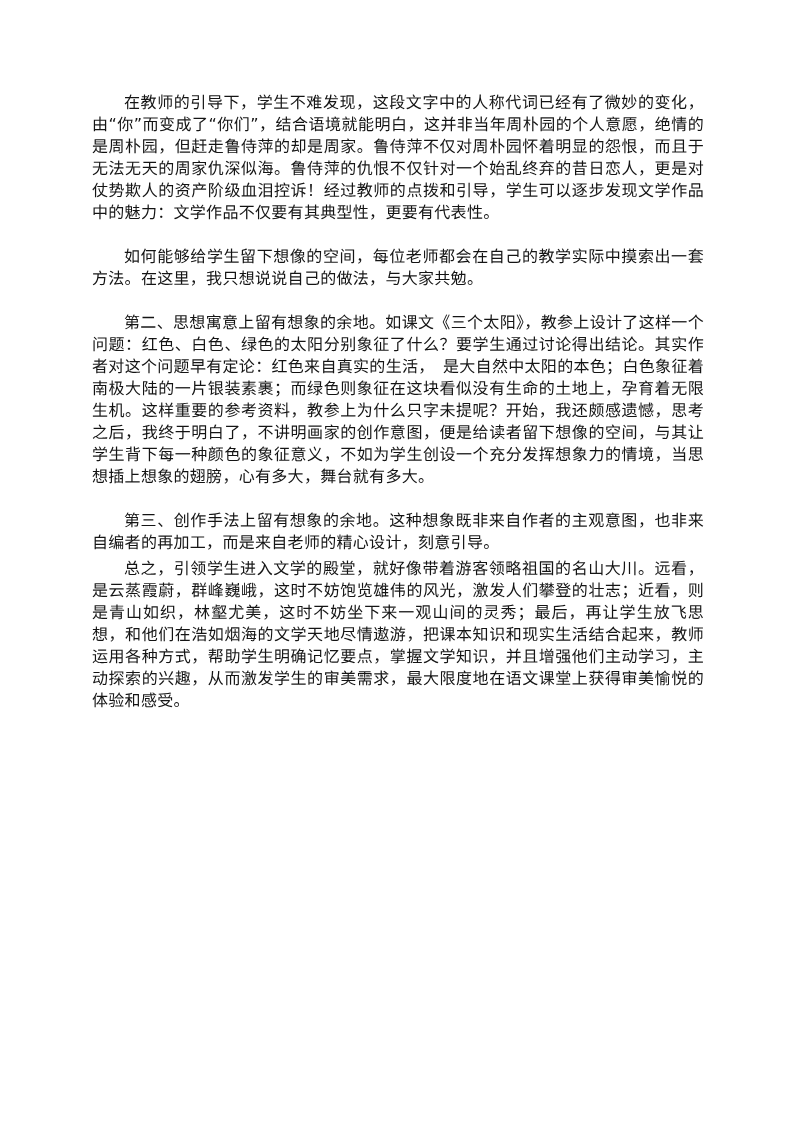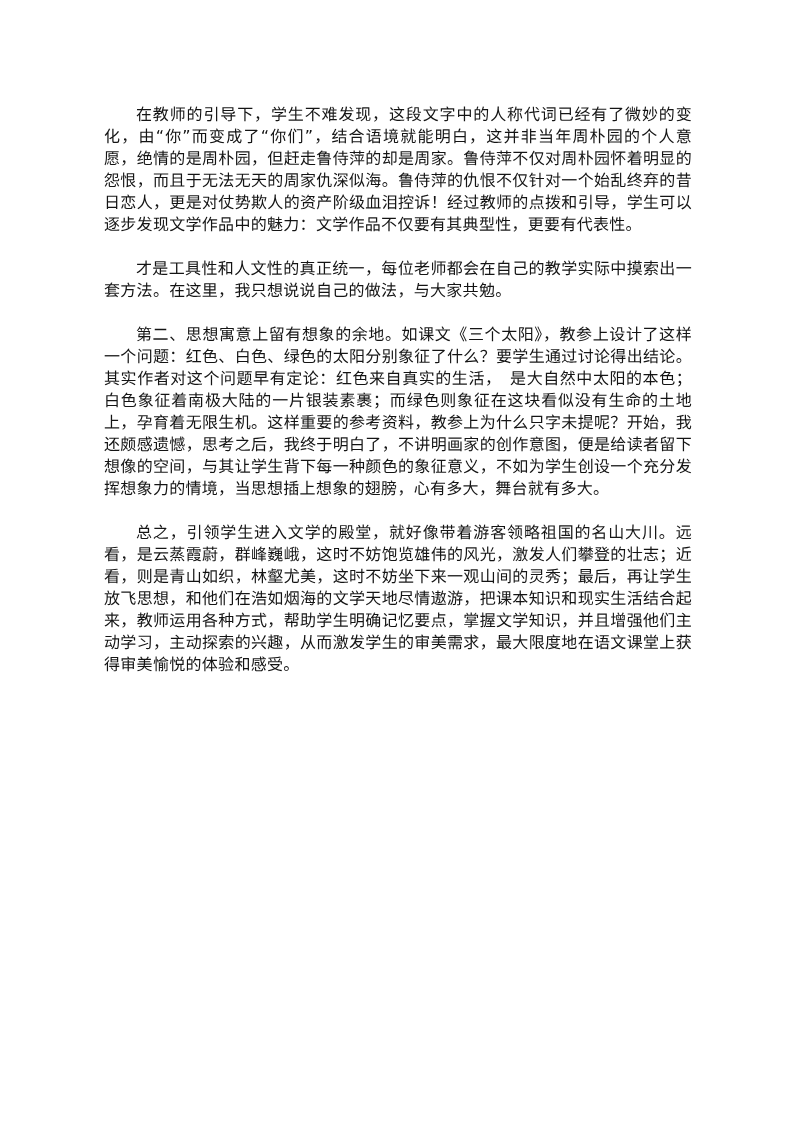--- a/index.html
+++ b/index.html
@@ -21,33 +21,34 @@
     top: 88px;
     left: 88px;
     width: 620px;
     font-family: "DejaVu Sans", sans-serif;
     font-size: 16px;
     line-height: 22px;
     color: #141414;
     letter-spacing: 0.3px;
   }
   .doc-body p {
-    margin: 16px;
+    margin: 4px;
     text-indent: 2em;
     text-align: justify;
     text-justify: inter-ideograph;
     word-break: break-all;
   }
   .doc-body p.gap-after {
     margin-bottom: 22px;
   }
 </style>
 </head>
 <body>
 
 <div class="page">
   <div class="doc-body">
     <p class="gap-after">在教师的引导下，学生不难发现，这段文字中的人称代词已经有了微妙的变化，由“你”而变成了“你们”，结合语境就能明白，这并非当年周朴园的个人意愿，绝情的是周朴园，但赶走鲁侍萍的却是周家。鲁侍萍不仅对周朴园怀着明显的怨恨，而且于无法无天的周家仇深似海。鲁侍萍的仇恨不仅针对一个始乱终弃的昔日恋人，更是对仗势欺人的资产阶级血泪控诉！经过教师的点拨和引导，学生可以逐步发现文学作品中的魅力：文学作品不仅要有其典型性，更要有代表性。</p>
-    <p class="gap-after">才是工具性和人文性的真正统一，每位老师都会在自己的教学实际中摸索出一套方法。在这里，我只想说说自己的做法，与大家共勉。</p>
+    <p class="gap-after">如何能够给学生留下想像的空间，每位老师都会在自己的教学实际中摸索出一套方法。在这里，我只想说说自己的做法，与大家共勉。</p>
     <p class="gap-after">第二、思想寓意上留有想象的余地。如课文《三个太阳》，教参上设计了这样一个问题：红色、白色、绿色的太阳分别象征了什么？要学生通过讨论得出结论。其实作者对这个问题早有定论：红色来自真实的生活，　是大自然中太阳的本色；白色象征着南极大陆的一片银装素裹；而绿色则象征在这块看似没有生命的土地上，孕育着无限生机。这样重要的参考资料，教参上为什么只字未提呢？开始，我还颇感遗憾，思考之后，我终于明白了，不讲明画家的创作意图，便是给读者留下想像的空间，与其让学生背下每一种颜色的象征意义，不如为学生创设一个充分发挥想象力的情境，当思想插上想象的翅膀，心有多大，舞台就有多大。</p>
+    <p>第三、创作手法上留有想象的余地。这种想象既非来自作者的主观意图，也非来自编者的再加工，而是来自老师的精心设计，刻意引导。</p>
     <p>总之，引领学生进入文学的殿堂，就好像带着游客领略祖国的名山大川。远看，是云蒸霞蔚，群峰巍峨，这时不妨饱览雄伟的风光，激发人们攀登的壮志；近看，则是青山如织，林壑尤美，这时不妨坐下来一观山间的灵秀；最后，再让学生放飞思想，和他们在浩如烟海的文学天地尽情遨游，把课本知识和现实生活结合起来，教师运用各种方式，帮助学生明确记忆要点，掌握文学知识，并且增强他们主动学习，主动探索的兴趣，从而激发学生的审美需求，最大限度地在语文课堂上获得审美愉悦的体验和感受。</p>
   </div>
 </div>
 
 </body></html>

